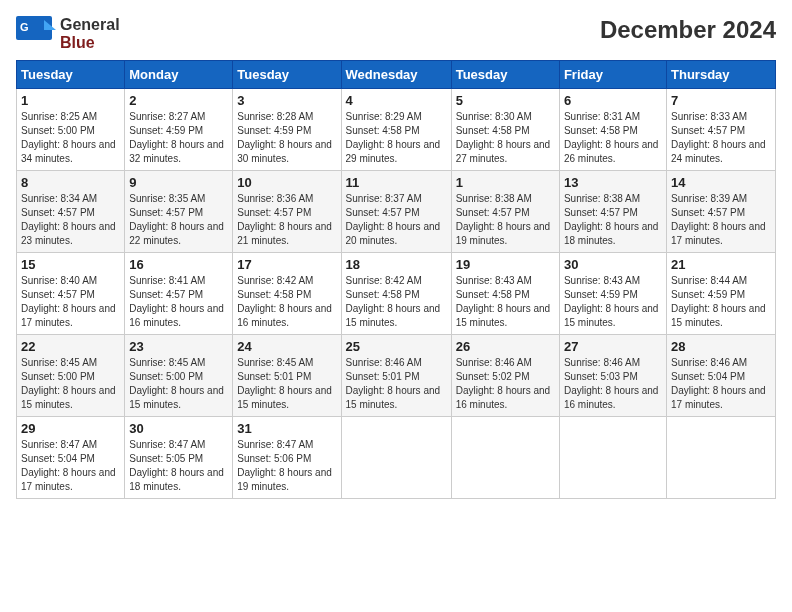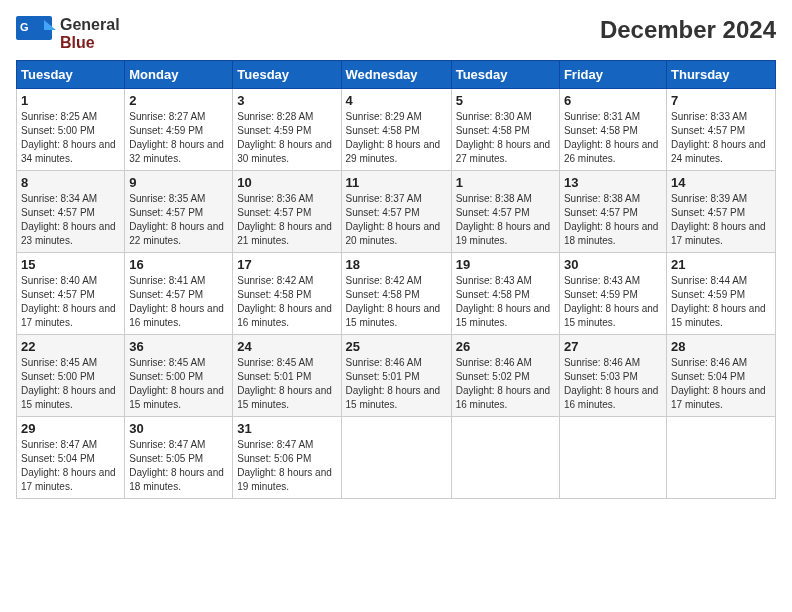--- a/index.html
+++ b/index.html
@@ -287,21 +287,21 @@
       <tr>
         <td>
         <span class="day-number">22</span>
         <div class="day-info">
           Sunrise: 8:45 AM<br>
           Sunset: 5:00 PM<br>
           Daylight: 8 hours and 15 minutes.
         </div>
       </td>
         <td>
-        <span class="day-number">36</span>
+        <span class="day-number">23</span>
         <div class="day-info">
           Sunrise: 8:45 AM<br>
           Sunset: 5:00 PM<br>
           Daylight: 8 hours and 15 minutes.
         </div>
       </td>
         <td>
         <span class="day-number">24</span>
         <div class="day-info">
           Sunrise: 8:45 AM<br>

